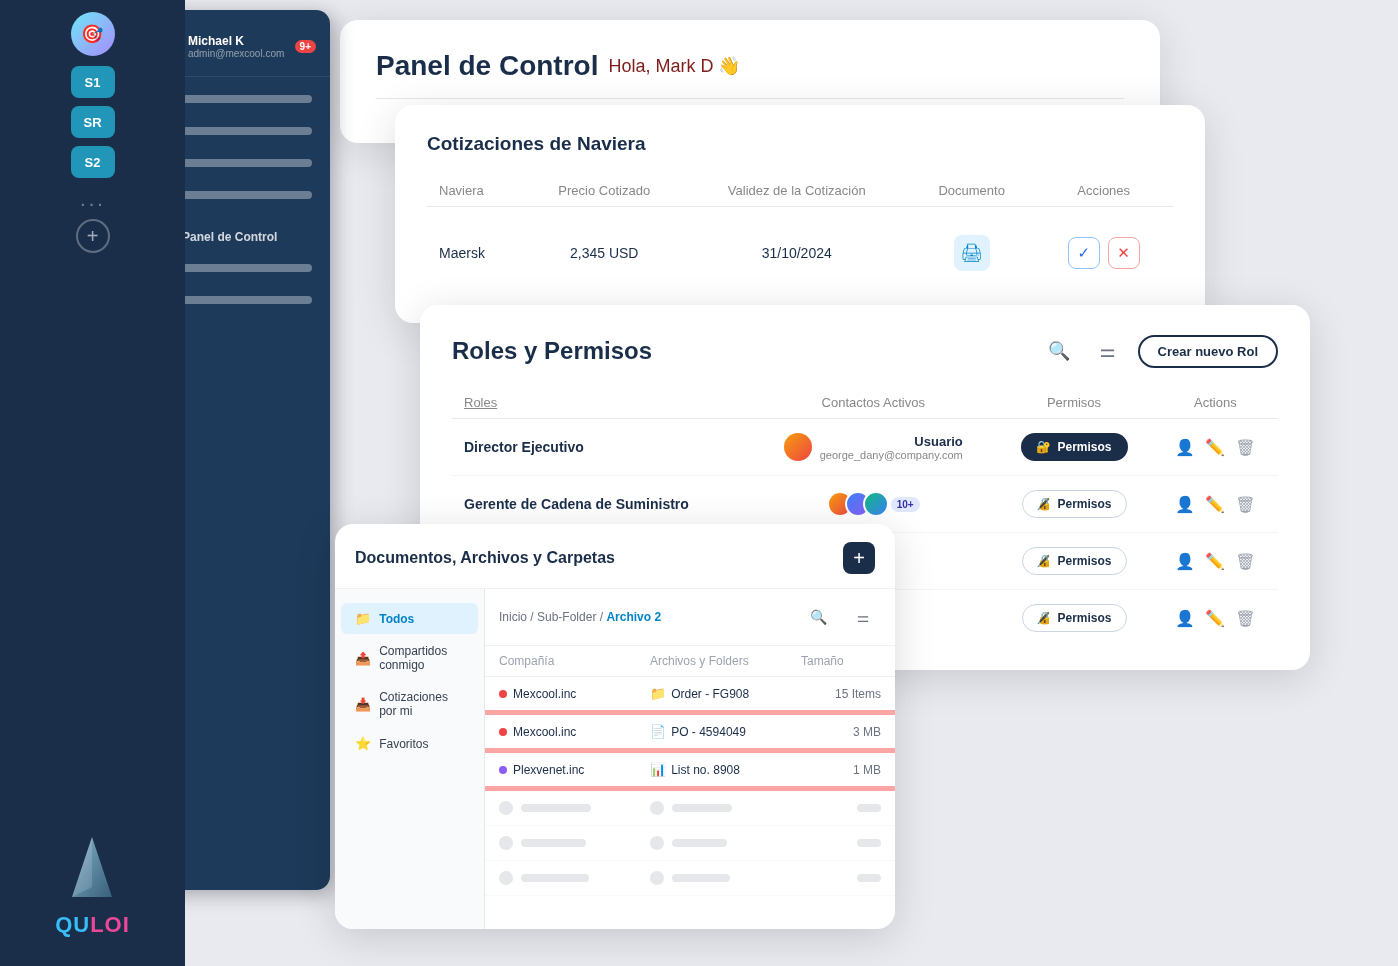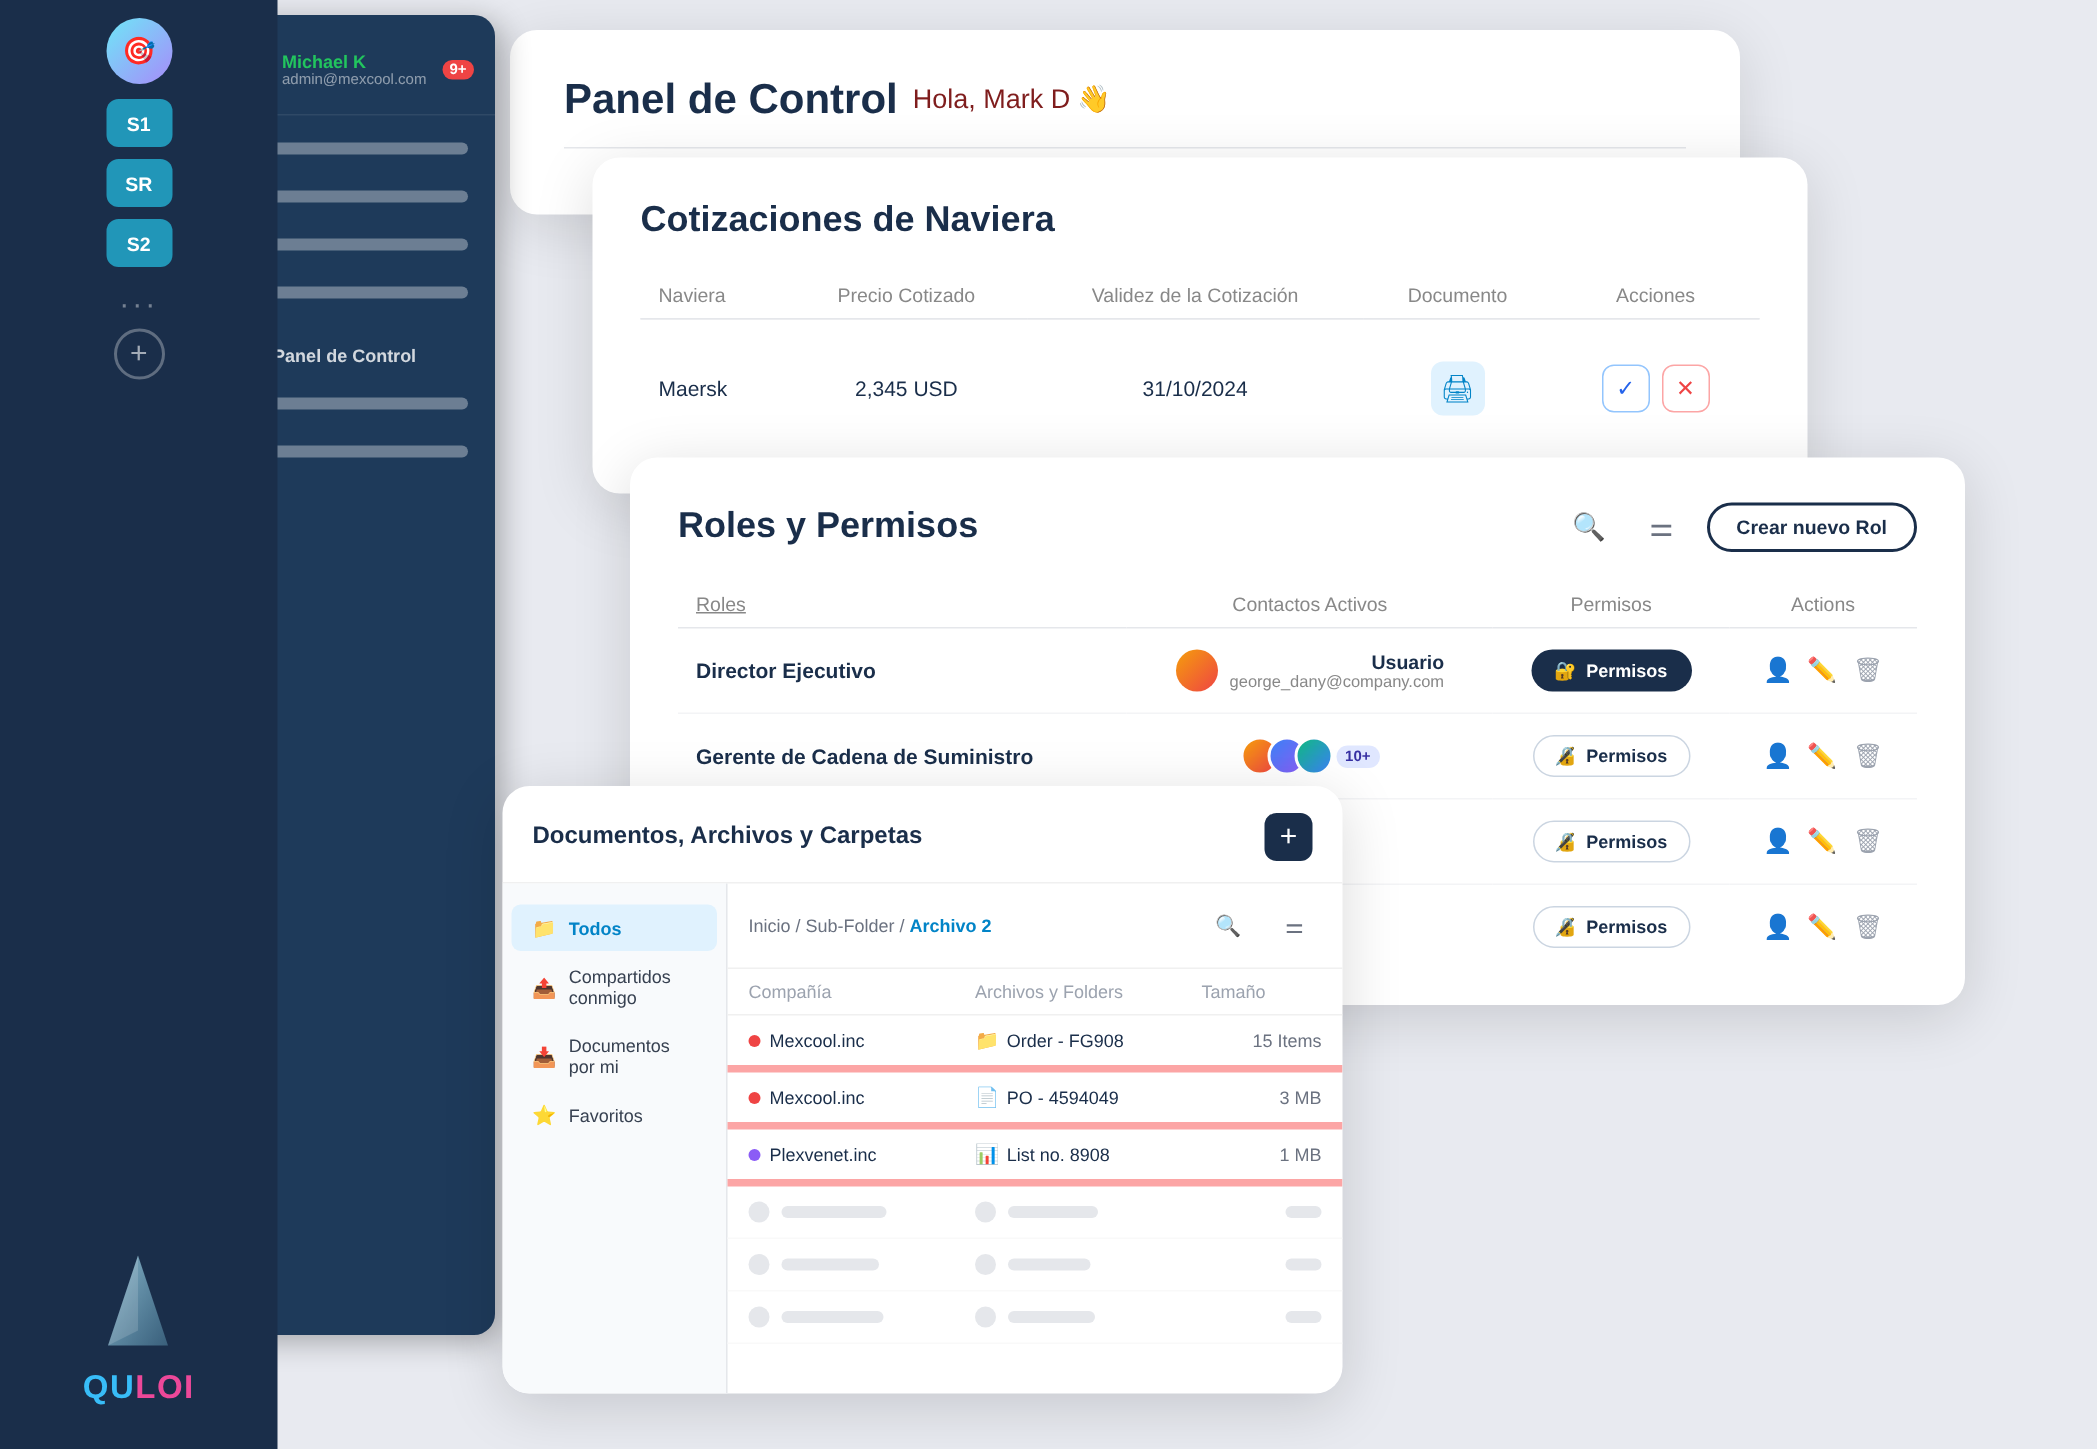--- a/index.html
+++ b/index.html
@@ -115,21 +115,21 @@
     .sidebar2-avatar {
       width: 36px; height: 36px;
       border-radius: 50%;
       background: linear-gradient(135deg, #f59e0b, #ef4444);
       display: flex; align-items: center; justify-content: center;
       font-size: 14px;
       color: white;
       font-weight: 700;
     }
     .sidebar2-username {
-      color: #22c55e;
+      color: #ffffff;
       font-size: 12px;
       font-weight: 600;
     }
     .sidebar2-email {
       color: rgba(255,255,255,0.5);
       font-size: 10px;
     }
     .sidebar2-badge {
       margin-left: auto;
       background: #ef4444;
@@ -209,21 +209,21 @@
       position: absolute;
       left: 395px; top: 105px;
       width: 810px;
       background: #fff;
       border-radius: 18px;
       padding: 28px 32px 24px;
       box-shadow: 0 8px 40px rgba(0,0,0,0.13);
       z-index: 6;
     }
     .cotizaciones-title {
-      font-size: 24px;
+      font-size: 19px;
       font-weight: 800;
       color: #1a2e4a;
       margin-bottom: 20px;
     }
     .cotizaciones-table {
       width: 100%;
       border-collapse: collapse;
     }
     .cotizaciones-table th {
       font-size: 13px;
@@ -808,21 +808,21 @@
       <div class="docs-nav-item active">
         <span class="docs-nav-icon">📁</span>
         <span>Todos</span>
       </div>
       <div class="docs-nav-item">
         <span class="docs-nav-icon">📤</span>
         <span>Compartidos conmigo</span>
       </div>
       <div class="docs-nav-item">
         <span class="docs-nav-icon">📥</span>
-        <span>Documentos por mi</span>
+        <span>Cotizaciones por mi</span>
       </div>
       <div class="docs-nav-item">
         <span class="docs-nav-icon">⭐</span>
         <span>Favoritos</span>
       </div>
     </div>
 
     <div class="docs-main">
       <div class="docs-breadcrumb">
         <span>

